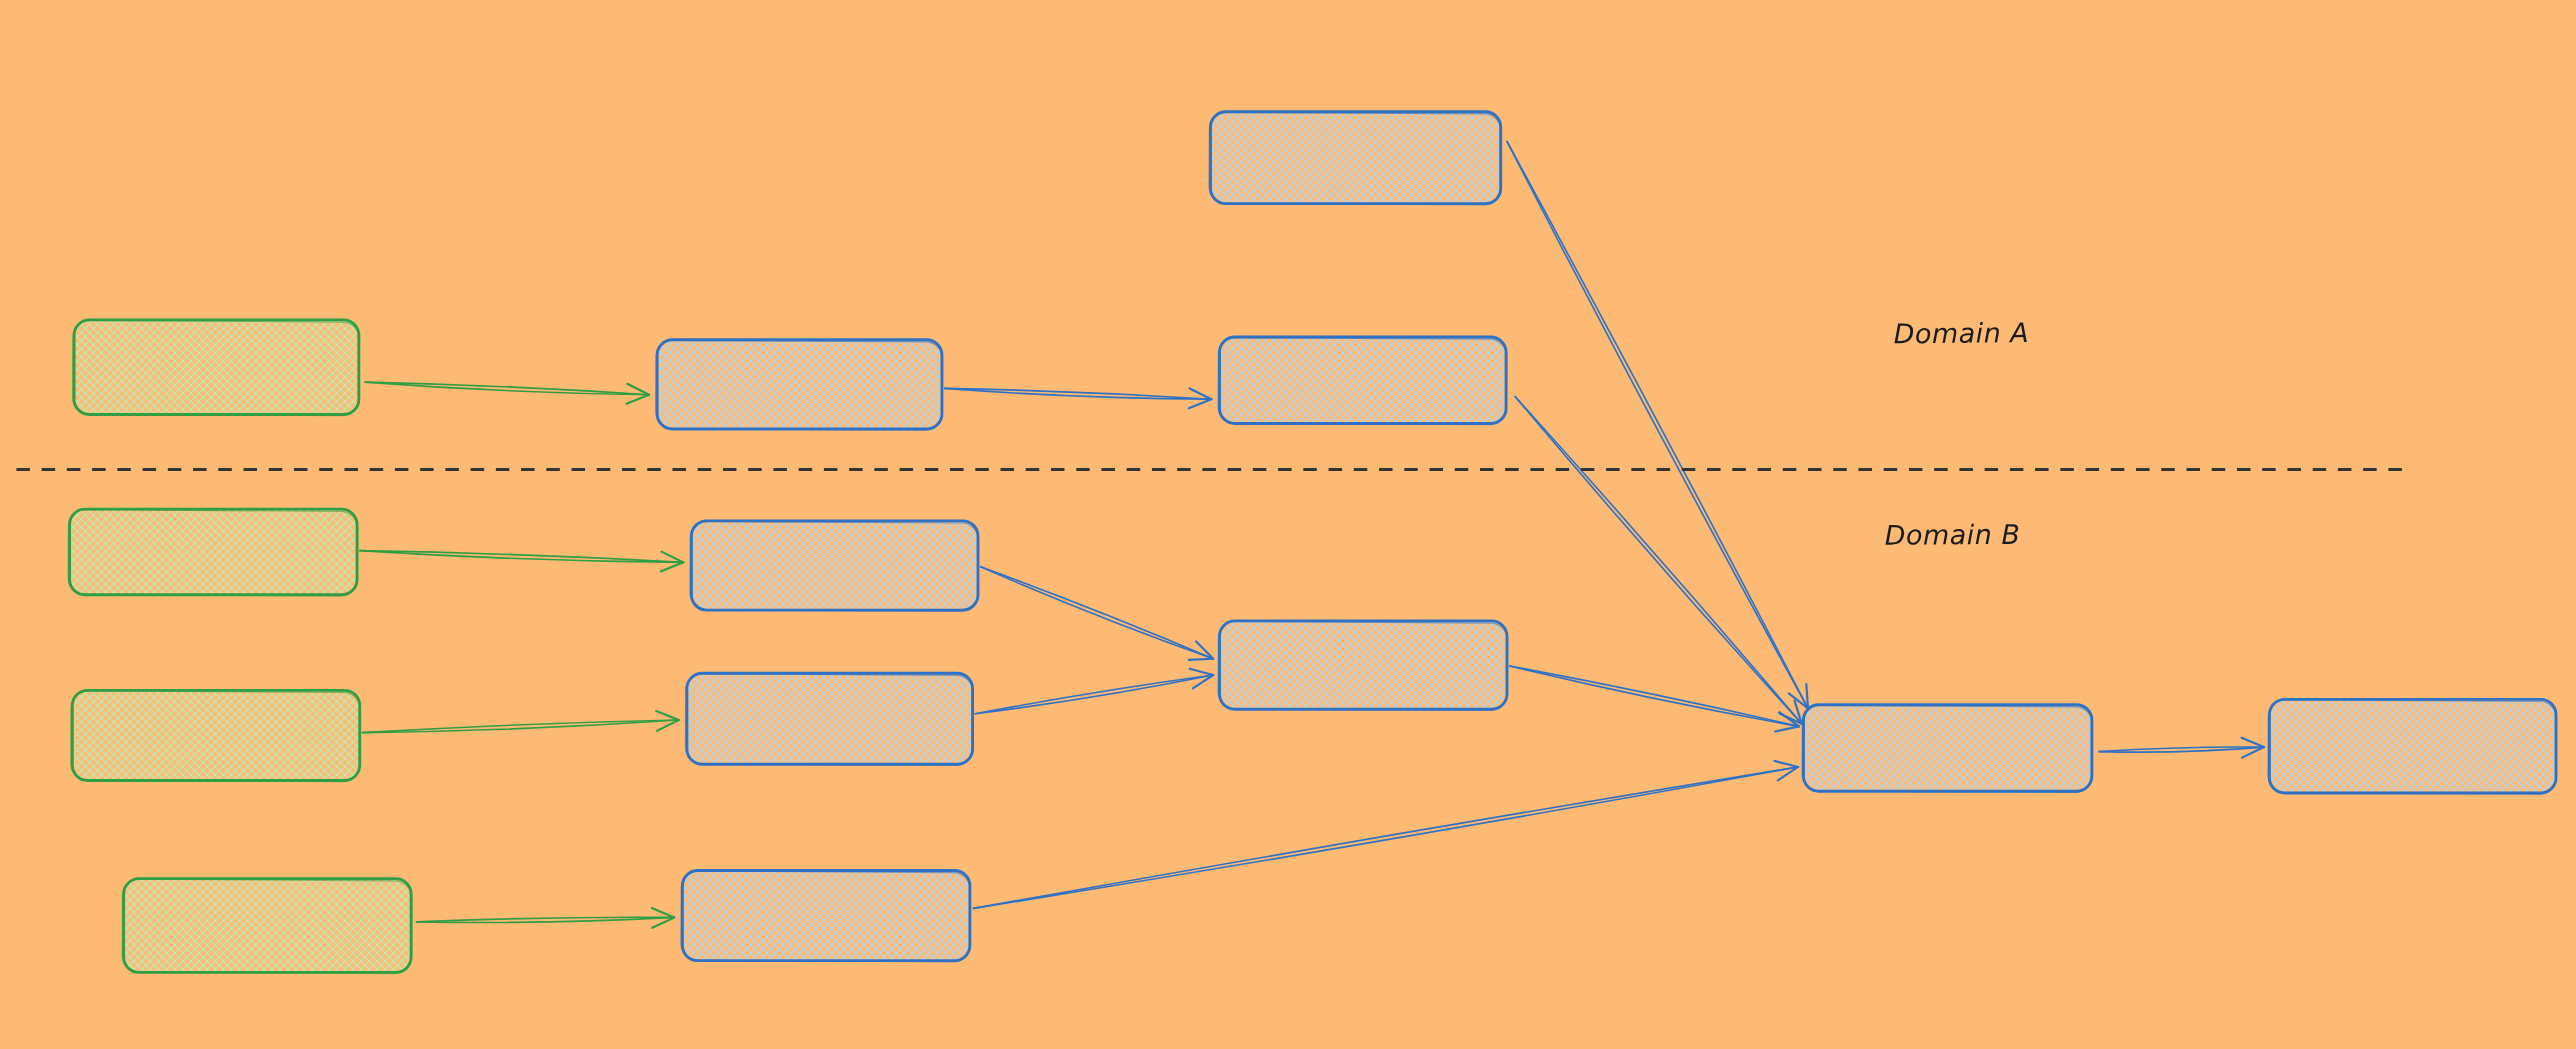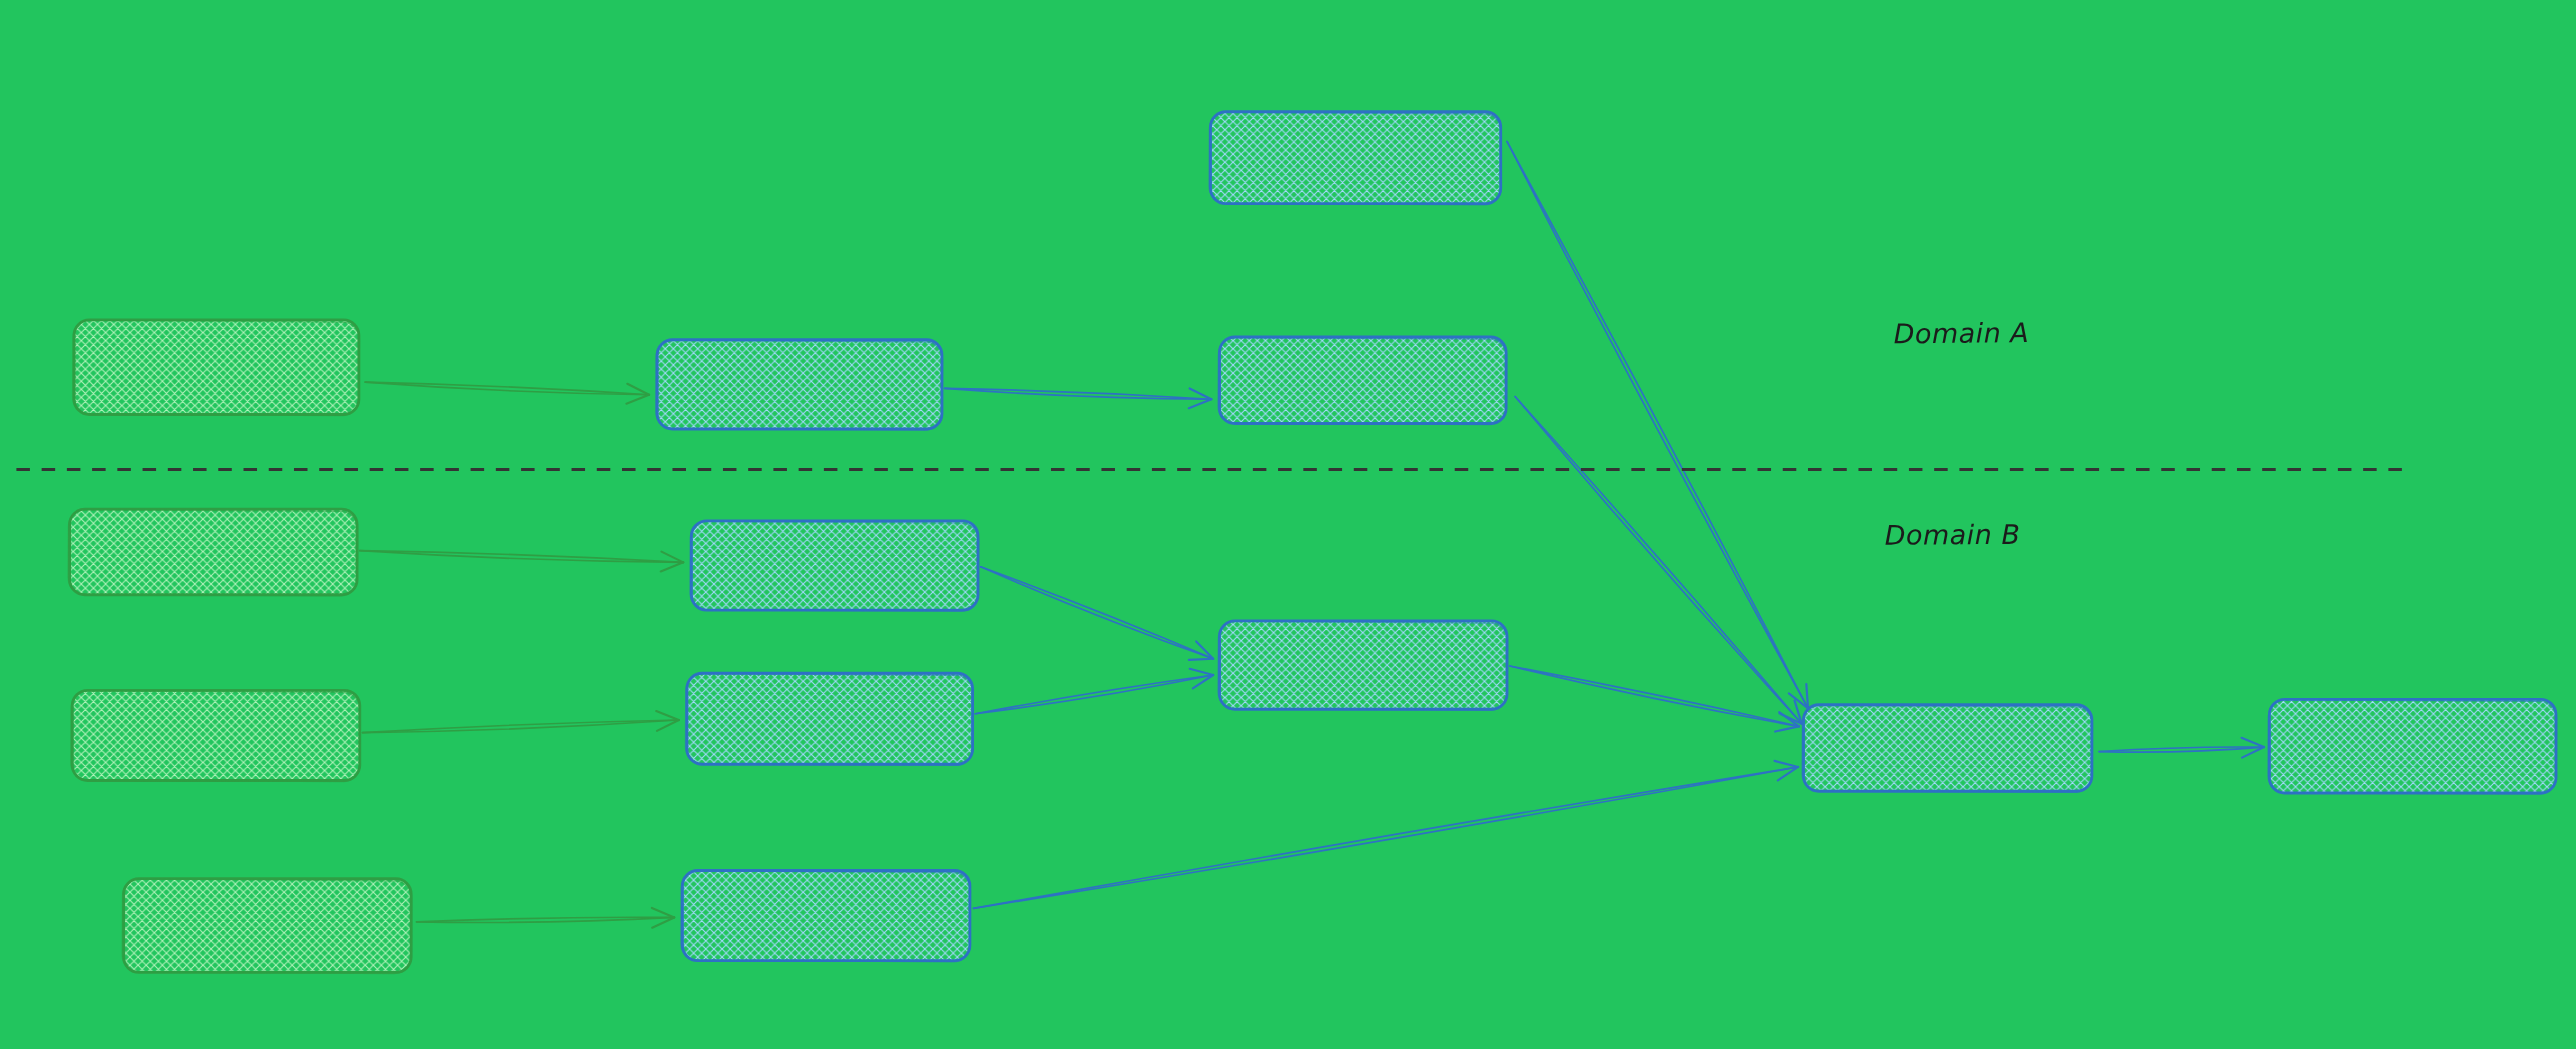--- a/index.html
+++ b/index.html
@@ -8,21 +8,21 @@
   .dlabel{
     font-family:"DejaVu Sans",sans-serif;
     font-style:italic;
     font-size:30px;
     letter-spacing:0.5px;
   }
 </style>
 </head>
 <body>
 
-<div class="canvas-wrap" style="background: #22c55e;">
+<div class="canvas-wrap" style="background: #fdba74;">
   <svg id="diagram" width="2576" height="1049" viewBox="0 0 2858 1164" xmlns="http://www.w3.org/2000/svg">
     <defs>
       <pattern id="hatch-blue" width="9" height="9" patternUnits="userSpaceOnUse">
         <path d="M0 0 L9 9 M9 0 L0 9 M-1 8 L1 10 M8 -1 L10 1" stroke="#a5d8ff" stroke-width="1.15" fill="none"></path>
       </pattern>
       <pattern id="hatch-green" width="9" height="9" patternUnits="userSpaceOnUse">
         <path d="M0 0 L9 9 M9 0 L0 9 M-1 8 L1 10 M8 -1 L10 1" stroke="#b2f2bb" stroke-width="1.15" fill="none"></path>
       </pattern>
     </defs>
 

